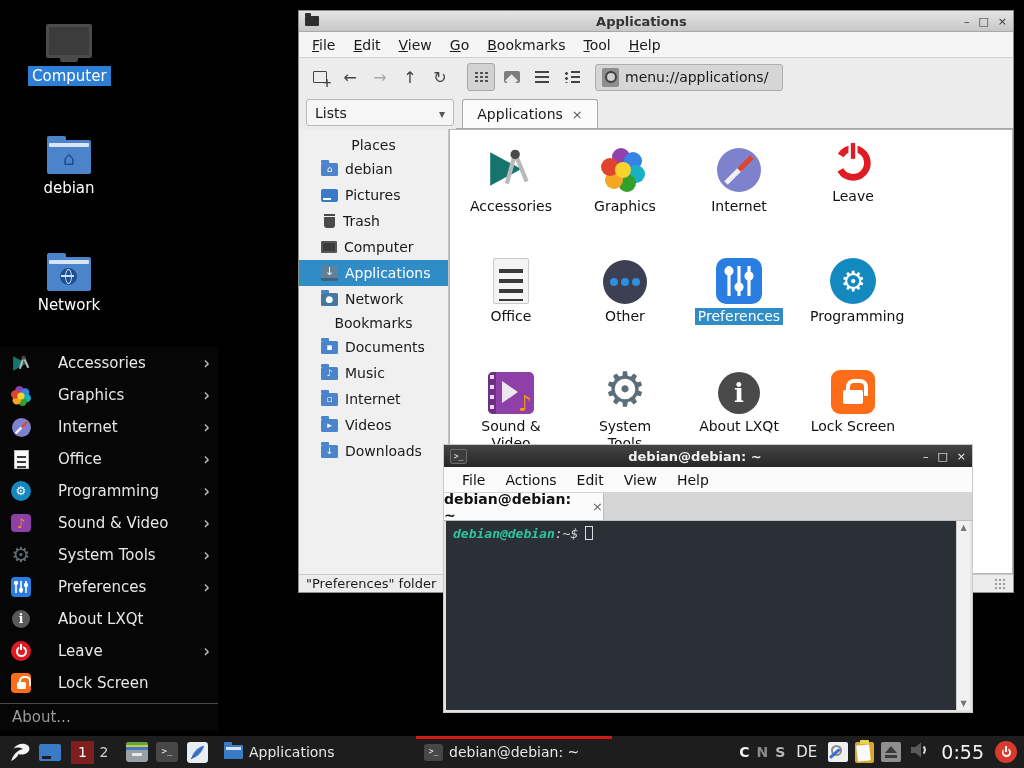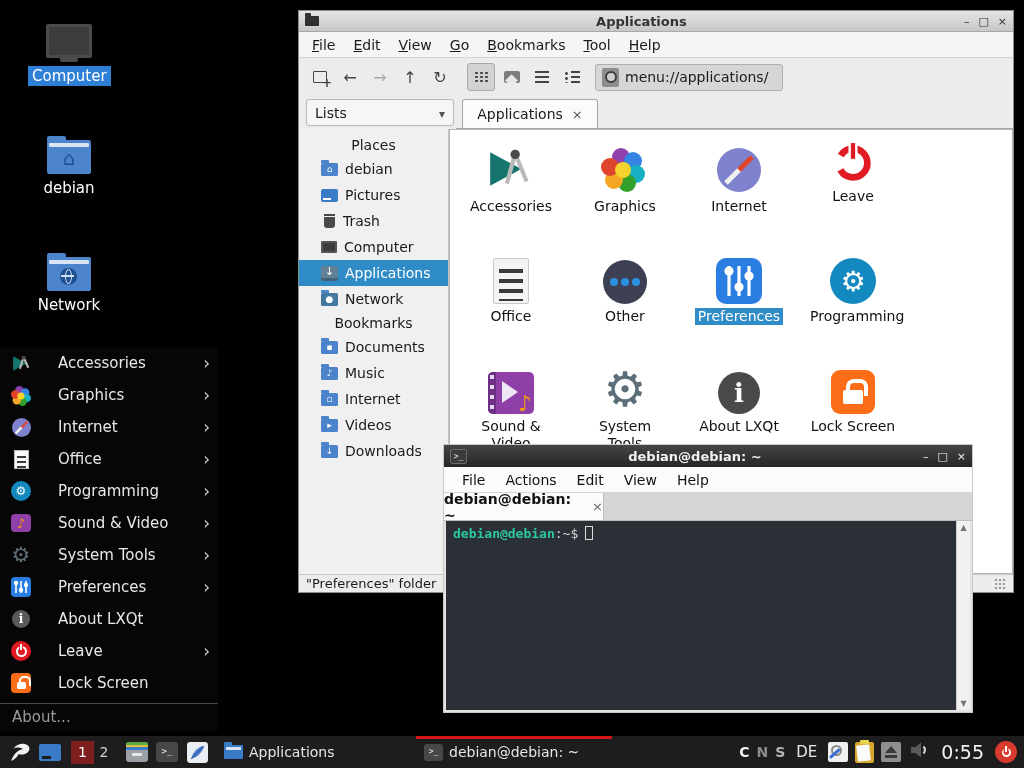--- a/index.html
+++ b/index.html
@@ -116,21 +116,21 @@
   
   #term { position:absolute; left:443px; top:444px; width:530px; height:269px; background:#ededed; border:1px solid #c9c9c9; z-index:5; display:flex; flex-direction:column; }
   #term-titlebar { height:22px; background:linear-gradient(#454545,#262626); display:flex; align-items:center; padding:0 6px; color:#f2f2f2; }
   #term-title { flex:1; text-align:center; font-weight:bold; font-size:13px; }
   .term-ic { width:17px; height:15px; background:#3c3c3c; border:1px solid #6a6a6a; border-radius:2px; color:#e8e8e8; font-size:8px; line-height:13px; text-align:center; font-family:"DejaVu Sans Mono","Liberation Mono",monospace; }
   #term-menubar { height:26px; background:#fbfbfb; border-bottom:1px solid #d5d5d5; display:flex; align-items:center; padding:0 8px; font-size:14px; color:#111; }
   #term-menubar .m { padding:0 10px; }
   #term-tabbar { height:28px; background:#d6d6d6; border-bottom:1px solid #bdbdbd; display:flex; align-items:stretch; }
   #term-tab { width:160px; background:#fbfbfb; border-right:1px solid #bdbdbd; display:flex; align-items:center; justify-content:center; gap:9px; font-size:14px; font-weight:bold; color:#111; }
   #term-tab .x { color:#666; font-weight:normal; font-size:13px; }
-  #term-body { flex:1; display:flex; min-height:0; border:2px solid #e3e3e3; border-top:none; }
+  #term-body { flex:1; display:flex; min-height:0; border:2px solid #e3e3e3; border-top:none;font-style:italic; }
   #term-screen { flex:1; background:#2b3036; padding:4px 7px; font-family:"DejaVu Sans Mono","Liberation Mono",monospace; font-size:13px; line-height:17px; white-space:pre; }
   #term-screen .u { color:#2cc7a2; font-weight:bold; }
   #term-screen .w { color:#d6d6d6; }
   .cursor { display:inline-block; width:8px; height:14px; border:1px solid #dcdcdc; vertical-align:-2px; margin-left:7px; }
   #term-scroll { width:14px; background:#f1f1f1; border-left:1px solid #cfcfcf; position:relative; }
   #term-scroll .up,#term-scroll .dn { position:absolute; left:0; right:0; text-align:center; color:#777; font-size:8px; }
   #term-scroll .up { top:2px; } #term-scroll .dn { bottom:2px; }
 
   
   #taskbar { position:absolute; left:0; bottom:0; width:1024px; height:32px; background:#1d1d1d; display:flex; align-items:center; padding:0 5px; z-index:10; color:#e0e0e0; }

